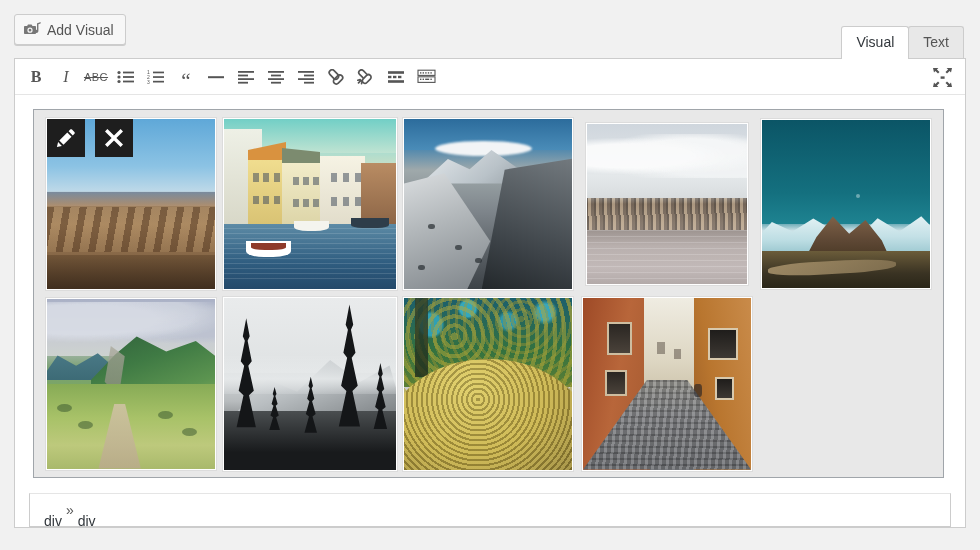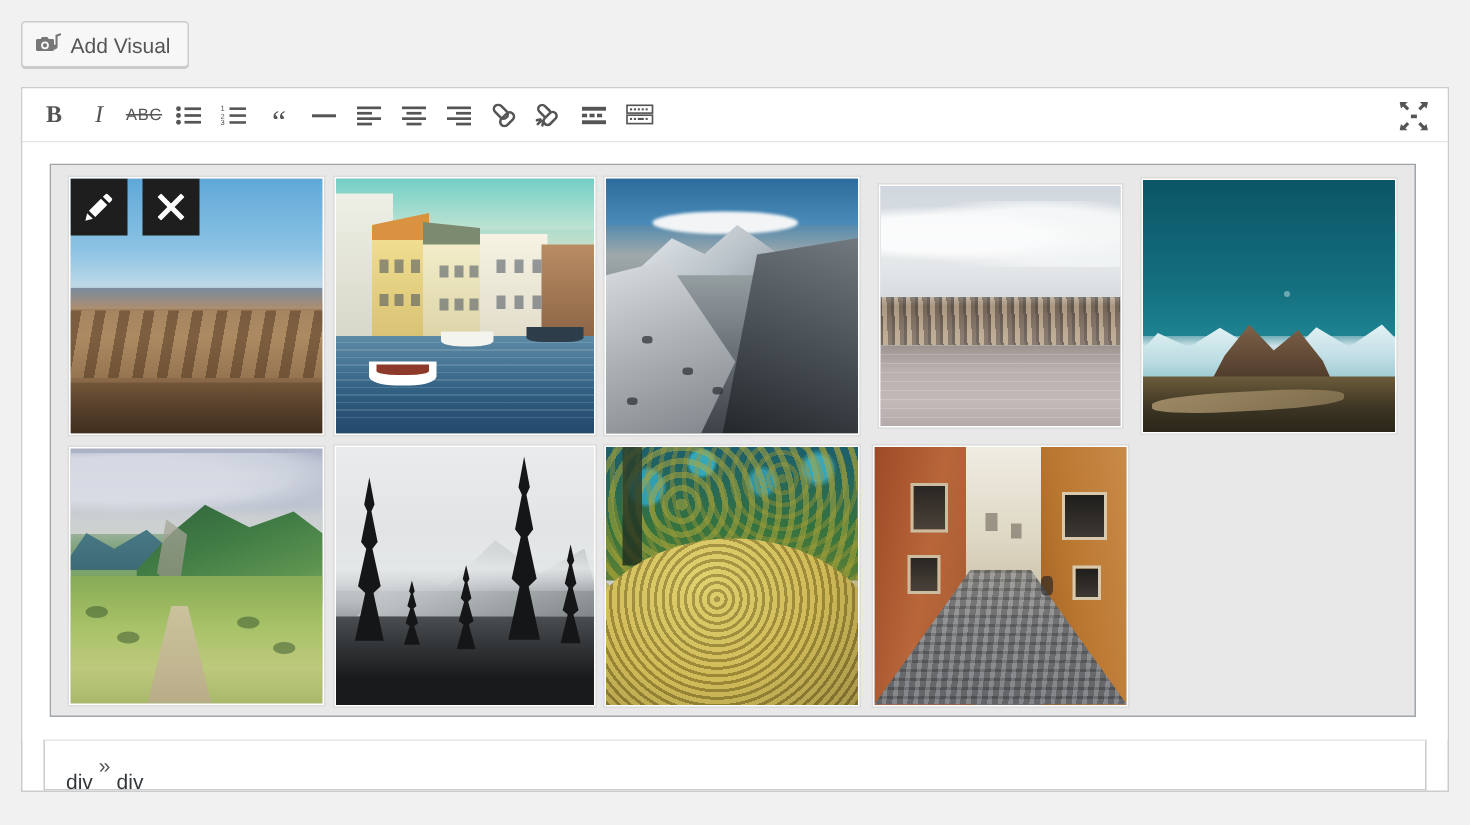--- a/index.html
+++ b/index.html
@@ -344,20 +344,24 @@
     <div class="add-media-btn">
       <span class="mi">
         <svg width="17" height="15" viewBox="0 0 17 15" fill="#777">
           <path d="M1 4h2.1l.9-1.4h3.6L8.5 4H11c.55 0 1 .45 1 1v6c0 .55-.45 1-1 1H1c-.55 0-1-.45-1-1V5c0-.55.45-1 1-1zm5 1.6A2.6 2.6 0 1 0 6 10.8a2.6 2.6 0 0 0 0-5.2zm0 1.2a1.4 1.4 0 1 1 0 2.8 1.4 1.4 0 0 1 0-2.8z"></path>
           <path d="M13.4 1.2 16.6 0v1.5l-2.2.85V9c0 1.1-.9 2-2 2a1.6 1.6 0 0 1 0-3.2c.22 0 .42.04.6.1V1.2z"></path>
         </svg>
       </span>
       <span class="add-media-label">Add Visual</span>
     </div>
 
+    <div class="tabs">
+      <div class="tab active">Visual</div>
+      <div class="tab">Text</div>
+    </div>
   </div>
 
   <div class="editor-frame">
 
     <div class="mce-toolbar">
 
       <div class="tbtn bold">B</div>
       <div class="tbtn italic">I</div>
       <div class="tbtn strike">ABC</div>
 

